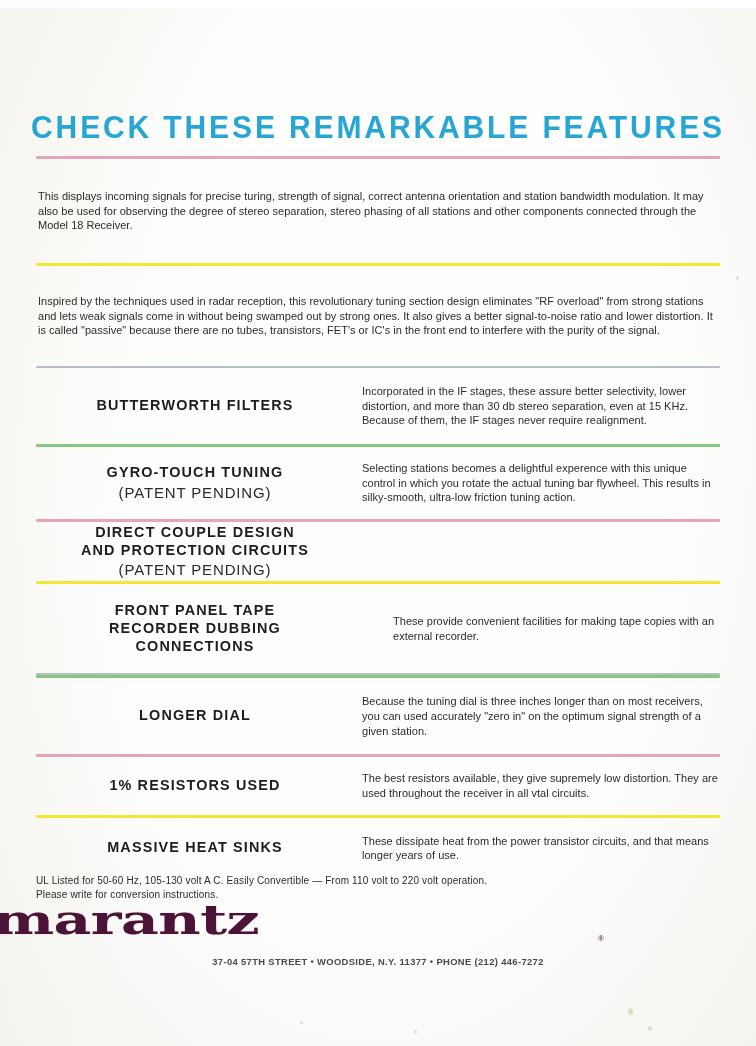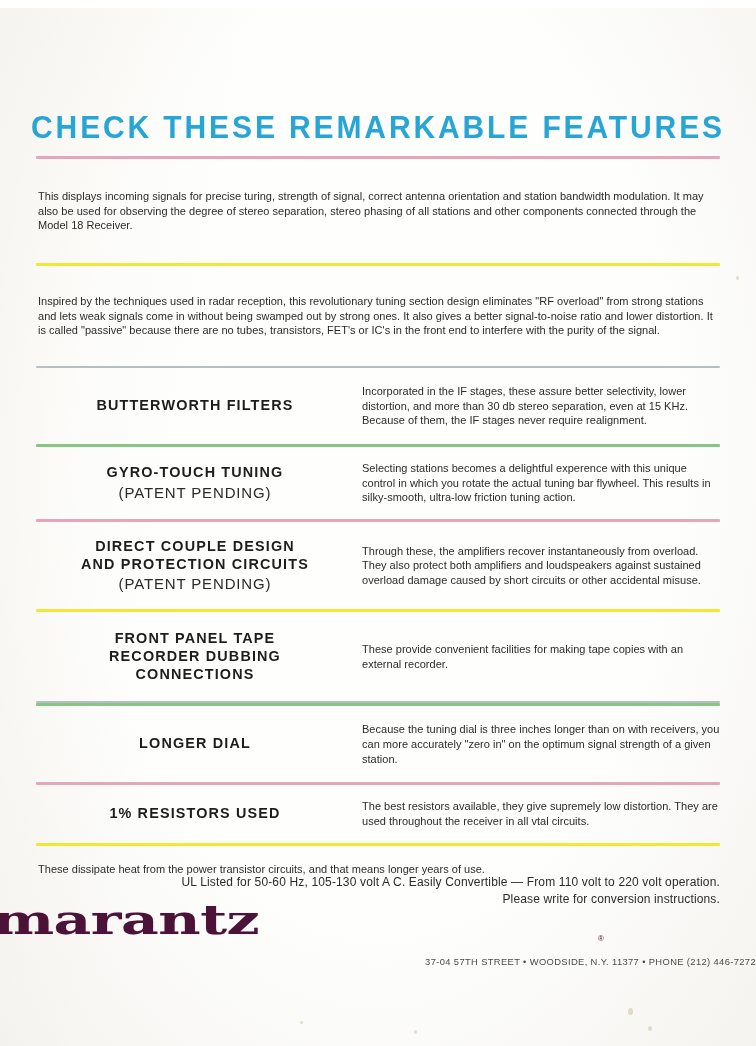--- a/index.html
+++ b/index.html
@@ -98,23 +98,23 @@
     letter-spacing: 0.02px;
     padding-left: 2px;
   }
 
   
   #ul-note {
     position: absolute;
     left: 36px;
     width: 684px;
     top: 866px;
-    text-align: right;
+    text-align: left;
     color: #2b2b2b;
-    font-size: 12px;
+    font-size: 10px;
     line-height: 1.42;
     letter-spacing: 0.15px;
   }
 
   
   #logo-block {
     position: absolute;
     left: 0;
     right: 0;
     top: 884px;
@@ -138,24 +138,24 @@
     right: 152px;
     top: 926px;
     font-size: 8px;
     color: #4b1338;
   }
   #address {
     position: absolute;
     left: 0;
     right: 0;
     top: 948px;
-    text-align: right;
+    text-align: center;
     color: #4a4a4a;
     font-size: 9.4px;
-    font-weight: 400;
+    font-weight: 700;
     letter-spacing: 0.36px;
   }
 </style>
 </head>
 <body>
 
 <div id="page">
 
   <div id="paper-texture"></div>
 
@@ -180,42 +180,42 @@
       <div class="row" style="padding: 16px 0px;">
         <div class="row-title">BUTTERWORTH  FILTERS</div>
         <div class="row-desc">Incorporated in the IF stages, these assure better selectivity, lower distortion, and more than 30 db stereo separation, even at 15 KHz. Because of them, the IF stages never require realignment.</div>
       </div>
       <div class="rule" style="background: rgb(134, 200, 131);"></div>
       <div class="row" style="padding: 14px 0px;">
         <div class="row-title">GYRO-TOUCH  TUNING<span class="sub">(PATENT  PENDING)</span></div>
         <div class="row-desc">Selecting stations becomes a delightful experence with this unique control in which you rotate the actual tuning bar flywheel. This results in silky-smooth, ultra-low friction tuning action.</div>
       </div>
       <div class="rule" style="background: rgb(230, 165, 189);"></div>
-      <div class="row" style="padding: 16px 0px;">
+      <div class="row" style="padding: 2px 0px;">
         <div class="row-title">DIRECT  COUPLE  DESIGN<br>AND  PROTECTION  CIRCUITS<span class="sub">(PATENT  PENDING)</span></div>
-        <div class="row-desc">Through these, the amplifiers recover instantaneously from overload. They also protect both amplifiers and loudspeakers against sustained overload damage caused by short circuits or other accidental misuse.</div>
       </div>
       <div class="rule" style="background: rgb(244, 231, 51);"></div>
-      <div class="row" style="padding: 18px 0px;">
+      <div class="row" style="padding: 18px 0px; gap: 31px;">
         <div class="row-title">FRONT  PANEL  TAPE<br>RECORDER  DUBBING<br>CONNECTIONS</div>
         <div class="row-desc">These provide convenient facilities for making tape copies with an external recorder.</div>
       </div>
       <div class="rule thin" style="background: rgb(182, 190, 193);"></div>
       <div class="rule" style="background: rgb(134, 200, 131);"></div>
       <div class="row" style="padding: 16px 0px;">
         <div class="row-title">LONGER  DIAL</div>
-        <div class="row-desc">Because the tuning dial is three inches longer than on with receivers, you can more accurately "zero in" on the optimum signal strength of a given station.</div>
+        <div class="row-desc">Because the tuning dial is three inches longer than on most receivers, you can used accurately "zero in" on the optimum signal strength of a given station.</div>
       </div>
       <div class="rule" style="background: rgb(230, 165, 189);"></div>
       <div class="row" style="padding: 14px 0px;">
         <div class="row-title">1%  RESISTORS  USED</div>
         <div class="row-desc">The best resistors available, they give supremely low distortion. They are used throughout the receiver in all vtal circuits.</div>
       </div>
       <div class="rule" style="background: rgb(244, 231, 51);"></div>
       <div class="row" style="padding: 16px 0px;">
+        <div class="row-title">MASSIVE  HEAT  SINKS</div>
         <div class="row-desc">These dissipate heat from the power transistor circuits, and that means longer years of use.</div>
       </div>
     </div>
 
   <div id="ul-note">
     <div>UL Listed for 50-60 Hz, 105-130 volt A C. Easily Convertible — From 110 volt to 220 volt operation.</div>
     <div>Please write for conversion instructions.</div>
   </div>
 
   <div id="logo-block">

